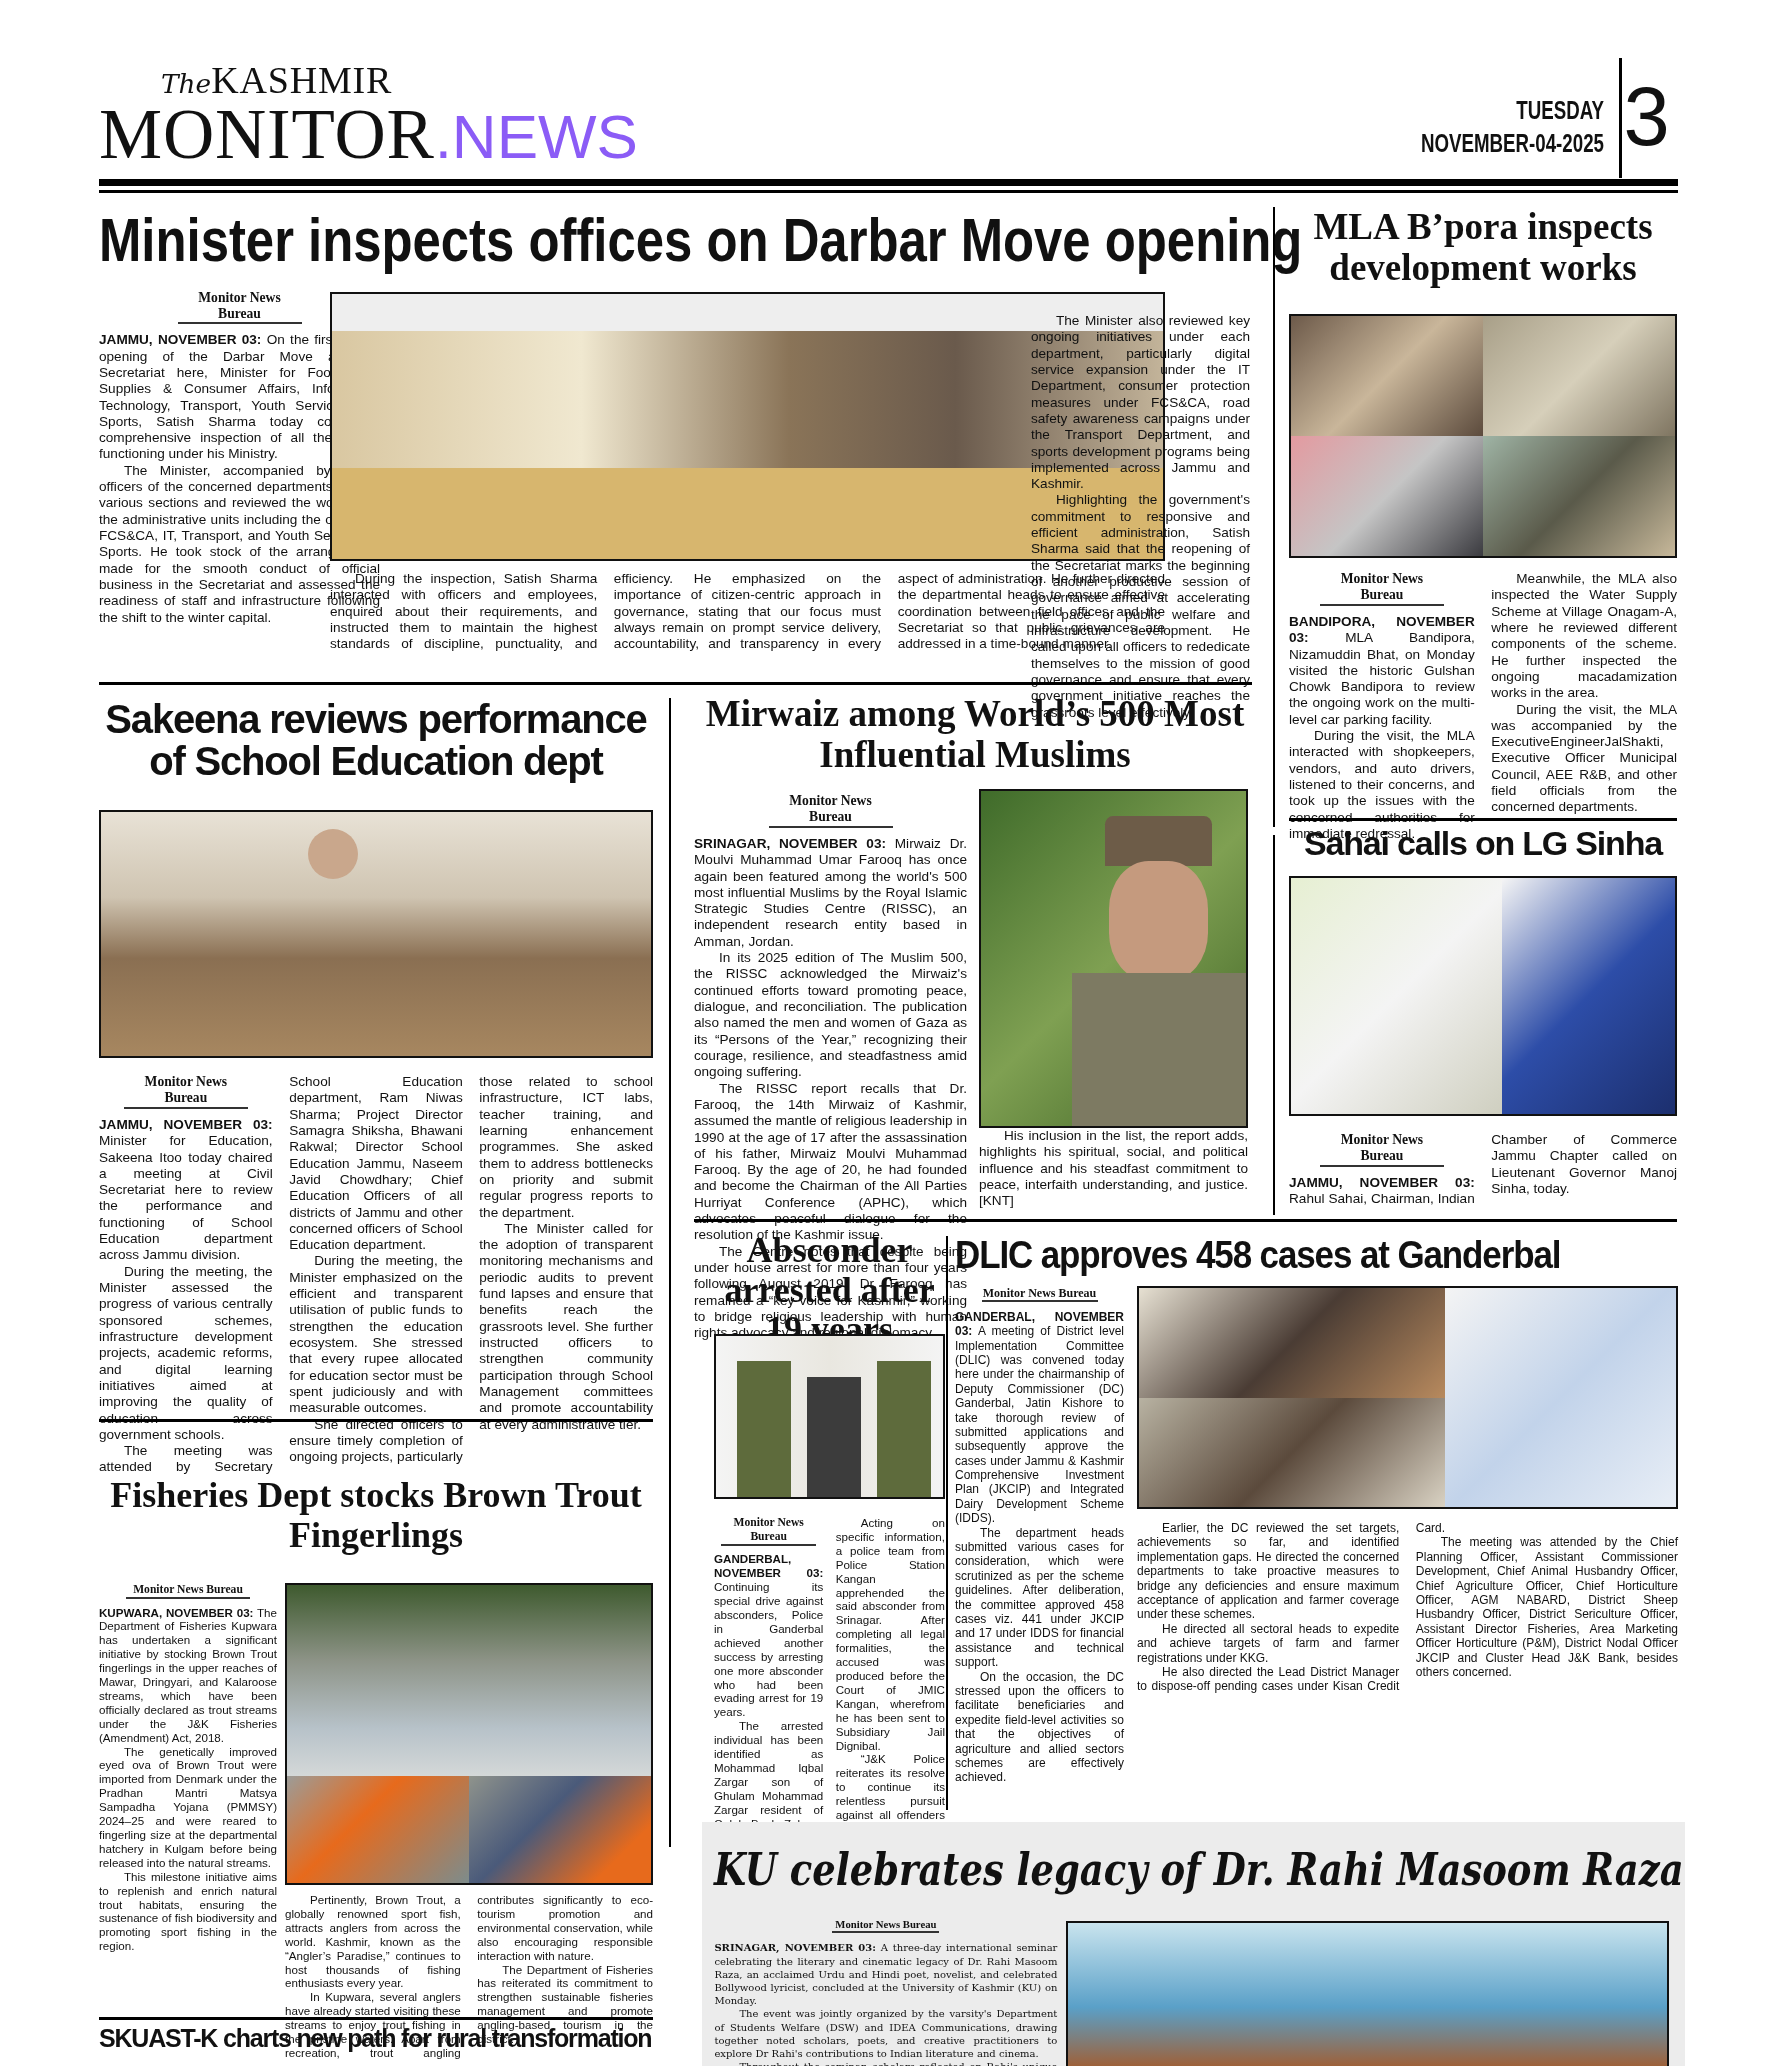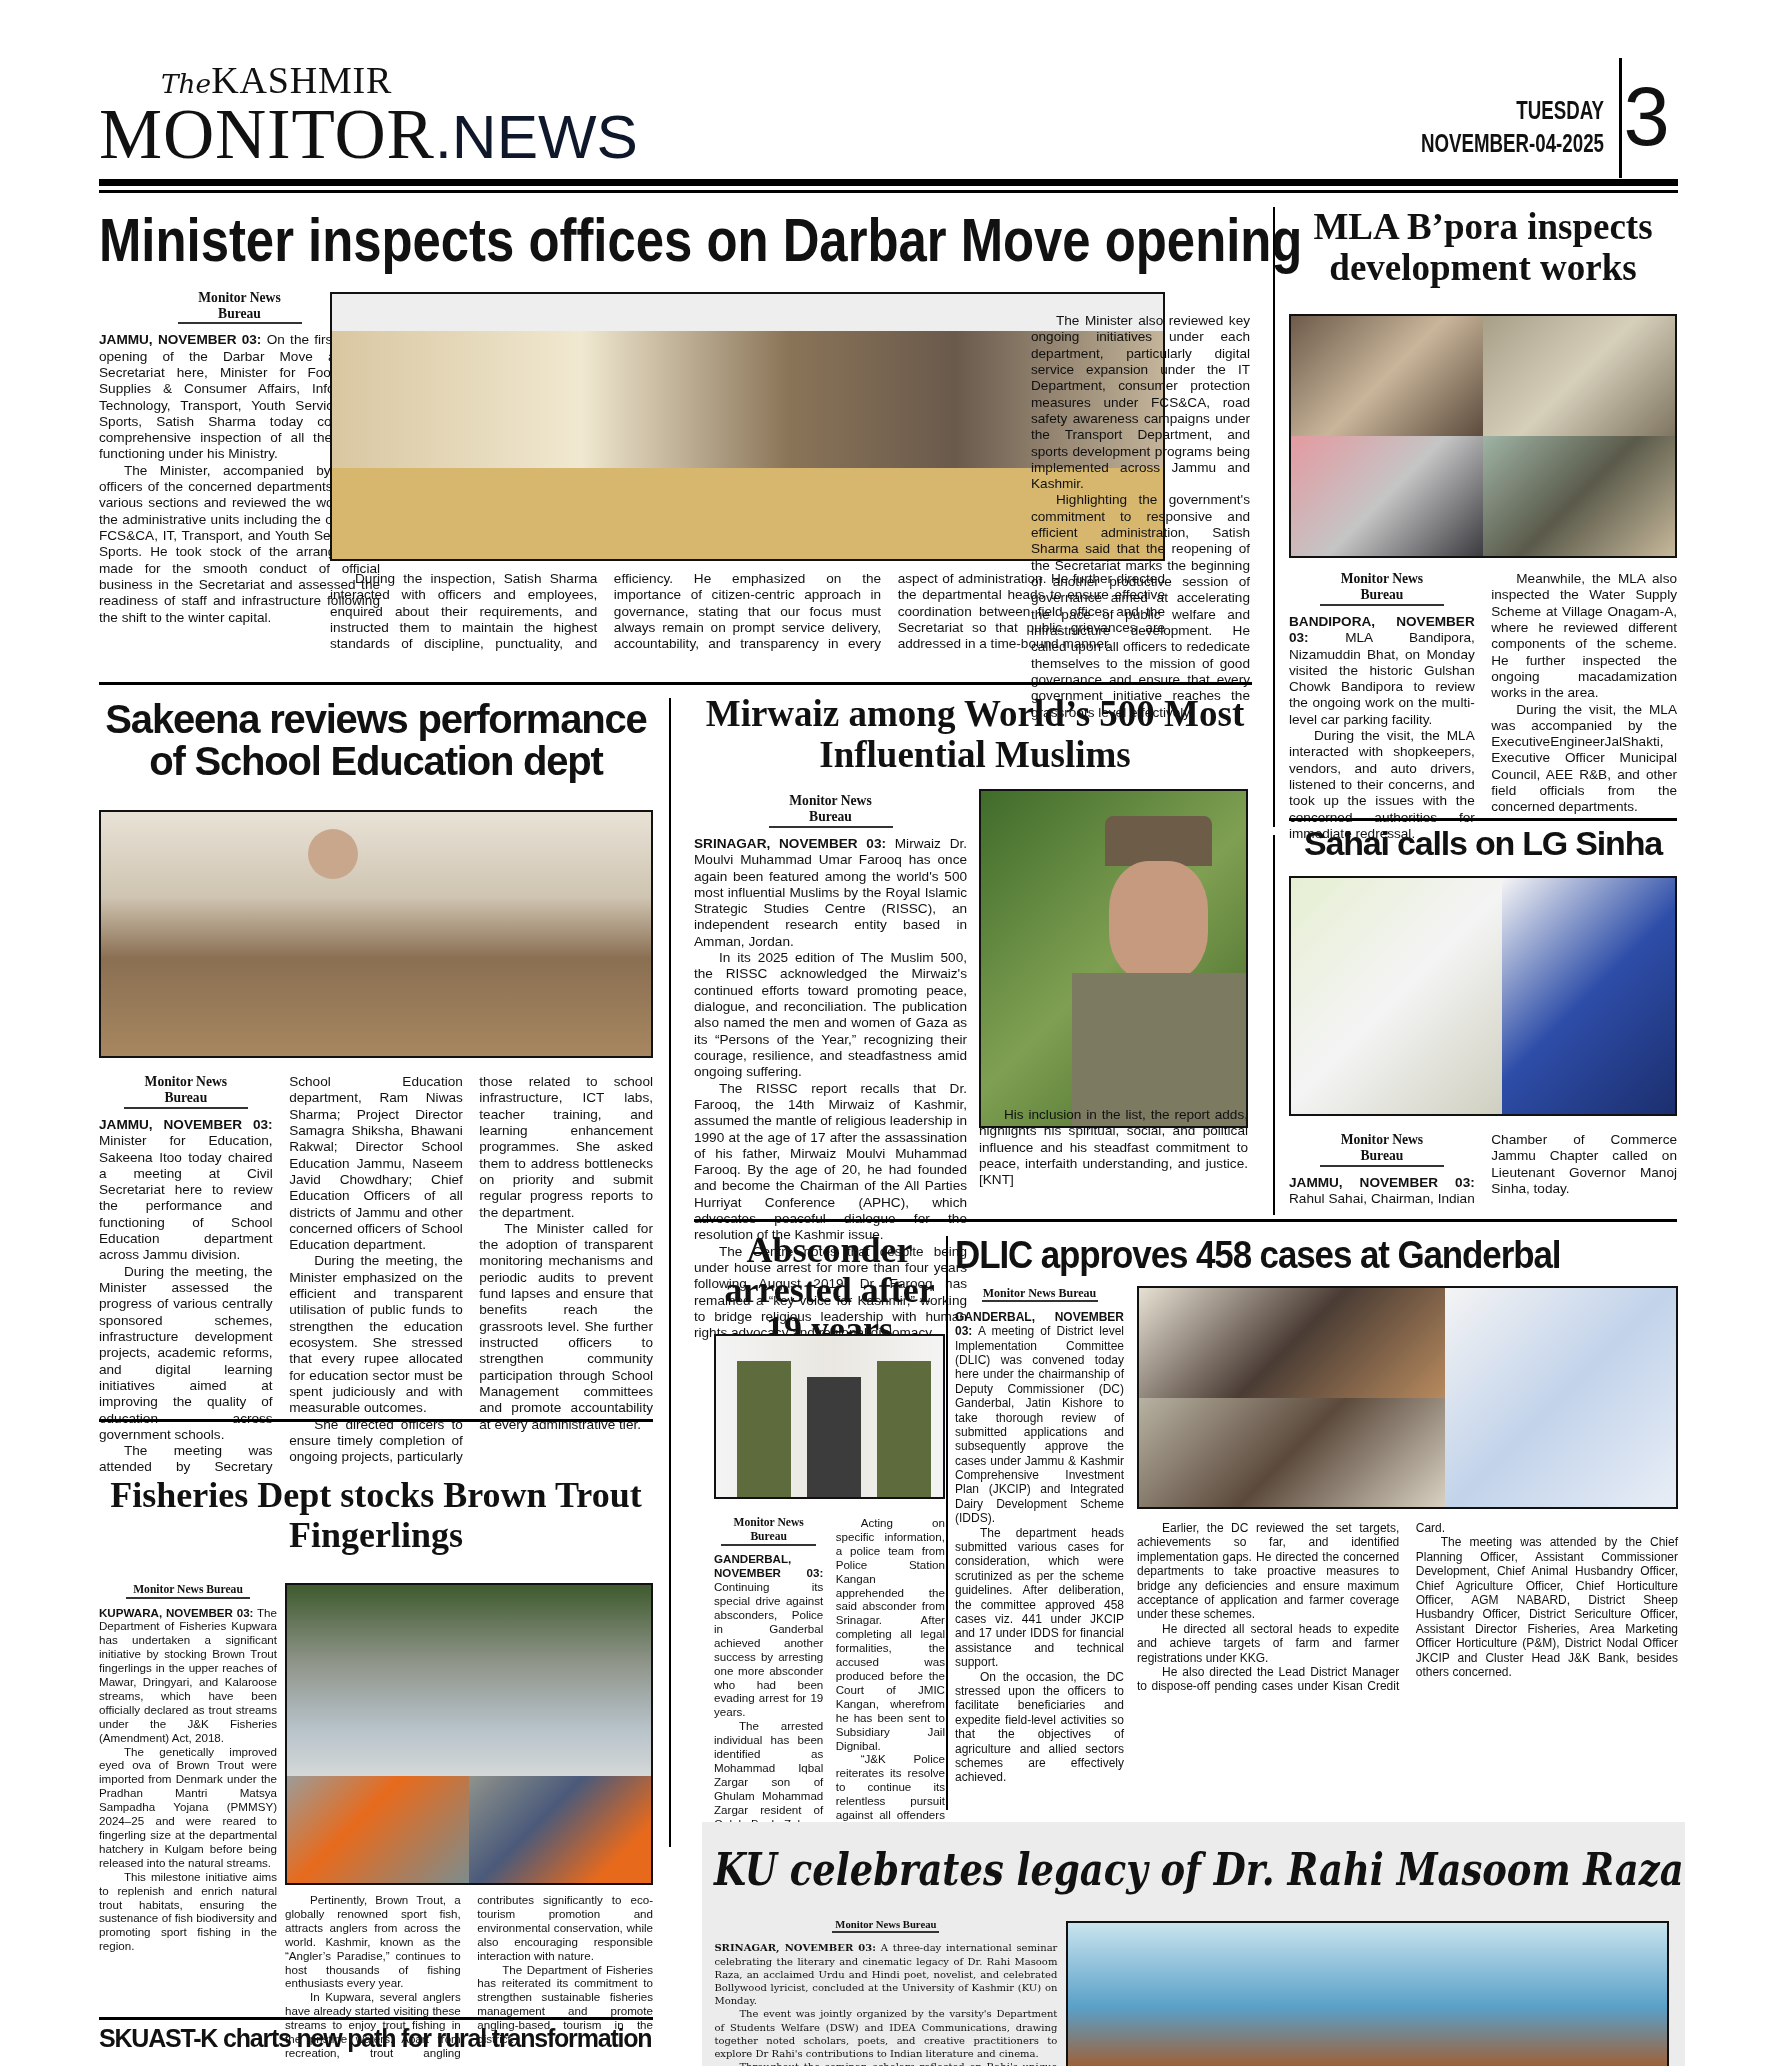--- a/index.html
+++ b/index.html
@@ -1,21 +1,21 @@
 <!DOCTYPE html>
 <html style="font-size:6.6px"><head>
 <meta charset="utf-8">
 <style>
   html, body { margin:0; padding:0; background:#fff; }
   body { width:1767px; height:2587px; position:relative; overflow:hidden; font-family:"Liberation Serif", serif; color:#111; }
   .abs { position:absolute; }
   .masthead-the { font-family:"DejaVu Serif", serif; font-style:italic; font-size:26.4px; }
   .masthead-kashmir { font-family:"Liberation Serif", serif; font-size:38px; letter-spacing:0.8px; }
   .masthead-monitor { font-family:"Liberation Serif", serif; font-size:71px; letter-spacing:0.8px; line-height:1; }
-  .masthead-news { font-family:"Liberation Sans", sans-serif; font-size:62px; color:#0f172a; line-height:1; }
+  .masthead-news { font-family:"Liberation Sans", sans-serif; font-size:62px; color:#8b5cf6; line-height:1; }
   .hdr-day, .hdr-date { font-family:"Liberation Sans", sans-serif; font-weight:bold; font-stretch:condensed; text-align:right; transform:scaleX(0.72); transform-origin:right center; }
   .hdr-day { font-size:26px; }
   .hdr-date { font-size:26px; }
   .page-num { font-family:"Liberation Sans", sans-serif; font-size:83px; line-height:1; }
   .rule-thick { background:#000; height:7.4px; }
   .rule-thin { background:#000; height:2.5px; }
   .vrule { background:#000; width:2.1px; }
   .hl-sans { font-family:"Liberation Sans", sans-serif; font-weight:bold; line-height:1.05; white-space:nowrap; transform-origin:left top; }
   .hl-serif { font-family:"Liberation Serif", serif; font-weight:bold; line-height:1.1; text-align:center; }
   .byline { font-family:"Liberation Serif", serif; font-weight:bold; font-size:13.6px; text-align:center; border-bottom:2.5px double #333; padding-bottom:0; }
@@ -119,21 +119,21 @@
     <p class="first"><span class="dateline">SRINAGAR, NOVEMBER 03:</span> <span>Mirwaiz Dr. Moulvi Muhammad Umar Farooq has once again been featured among the world's 500 most influential Muslims by the Royal Islamic Strategic Studies Centre (RISSC), an independent research entity based in Amman, Jordan.</span></p>
     <p>In its 2025 edition of The Muslim 500, the RISSC acknowledged the Mirwaiz's continued efforts toward promoting peace, dialogue, and reconciliation. The publication also named the men and women of Gaza as its “Persons of the Year,” recognizing their courage, resilience, and steadfastness amid ongoing suffering.</p>
     <p>The RISSC report recalls that Dr. Farooq, the 14th Mirwaiz of Kashmir, assumed the mantle of religious leadership in 1990 at the age of 17 after the assassination of his father, Mirwaiz Moulvi Muhammad Farooq. By the age of 20, he had founded and become the Chairman of the All Parties Hurriyat Conference (APHC), which advocates peaceful dialogue for the resolution of the Kashmir issue.</p>
     <p>The Centre notes that despite being under house arrest for more than four years following August 2019, Dr. Farooq has remained a “key voice for Kashmir,” working to bridge religious leadership with human rights advocacy and regional diplomacy.</p>
   </div>
   <div class="abs photo" style="left:285px;top:95px;width:269px;height:339px;background:linear-gradient(135deg,#3f6b2a,#7fa052,#3b5f22);">
     <div style="left:124px;top:25px;width:107px;height:50px;background:#6d5c48;border-radius:8.3px 8.3px 0 0;"></div>
     <div style="left:128px;top:70px;width:99px;height:120px;background:#c59a7e;border-radius:40%;"></div>
     <div style="left:91px;top:182px;width:178px;height:157px;background:#7d7a62;"></div>
   </div>
-  <div class="abs body-text" style="left:285px;top:413px;width:269px;">
+  <div class="abs body-text" style="left:285px;top:434px;width:269px;">
     <p>His inclusion in the list, the report adds, highlights his spiritual, social, and political influence and his steadfast commitment to peace, interfaith understanding, and justice. [KNT]</p>
   </div>
 </div>
 <div class="abs rule-thin" style="left:694px;top:1219px;width:983px;"></div>
 <div class="abs vrule" style="left:1273px;top:835px;height:380px;"></div>
 
 <div class="abs" style="left:1289px;top:826px;width:388px;height:380px;">
   <div class="hl-sans" style="font-size:34px;text-align:center;width:388px;letter-spacing:-1.2px;">Sahai calls on LG Sinha</div>
   <div class="abs photo" style="left:0;top:50px;width:388px;height:240px;">
     <div style="left:0;top:0;width:55%;height:100%;background:linear-gradient(135deg,#e6efd2,#f4f4f4,#cfcfc0);"></div>

